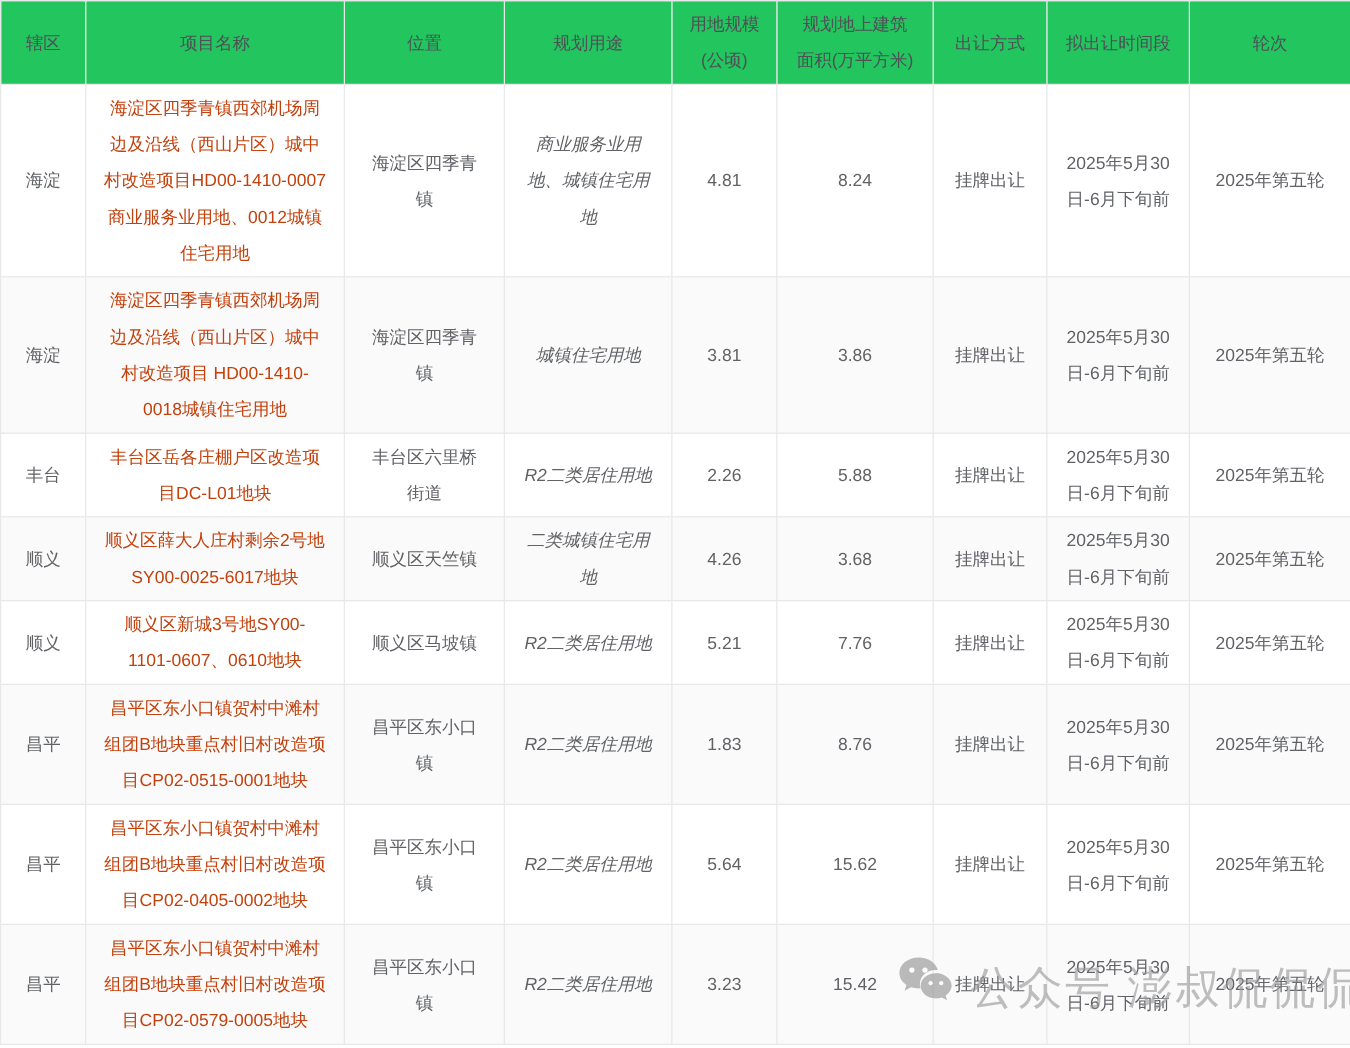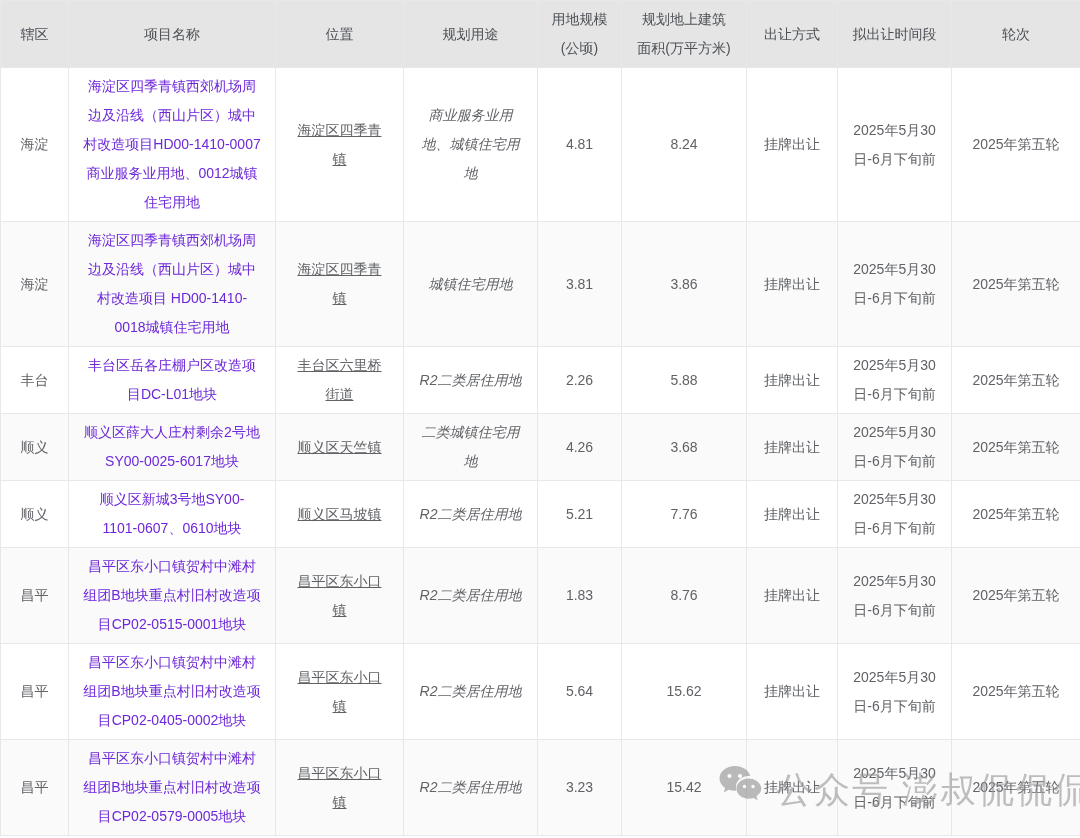--- a/index.html
+++ b/index.html
@@ -22,26 +22,26 @@
   col.c-round    { width:129px; }
 
   th, td {
     border:1px solid #e8e8e8;
     text-align:center; vertical-align:middle;
     line-height:29px; padding:4px 10px;
     box-sizing:border-box;
     word-break:normal; overflow-wrap:break-word;
   }
   thead th {
-    background:#e5e5e5; color:#4d5156; font-weight:400;
+    background:#22c55e; color:#4d5156; font-weight:400;
     height:66px; white-space:pre-line;
   }
   tbody tr.even td { background:#fafafa;margin-left:17px; }
-  td.cell-project { color:#6d28d9; padding:4px 14px; cursor:pointer; }
-  td.cell-location { padding:4px 18px;text-decoration:underline; }
+  td.cell-project { color:#c2410c; padding:4px 14px; cursor:pointer; }
+  td.cell-location { padding:4px 18px; }
   td.cell-usage { padding:4px 14px;font-style:italic; }
   td.cell-period { padding:4px 10px; }
 
   .watermark {
     position:absolute; left:718px; top:764px;
     display:flex; align-items:center; gap:10px;
     pointer-events:none; z-index:5;
     color:rgba(152,152,152,0.62);
     font-size:36px; letter-spacing:2px; white-space:nowrap;
   }

